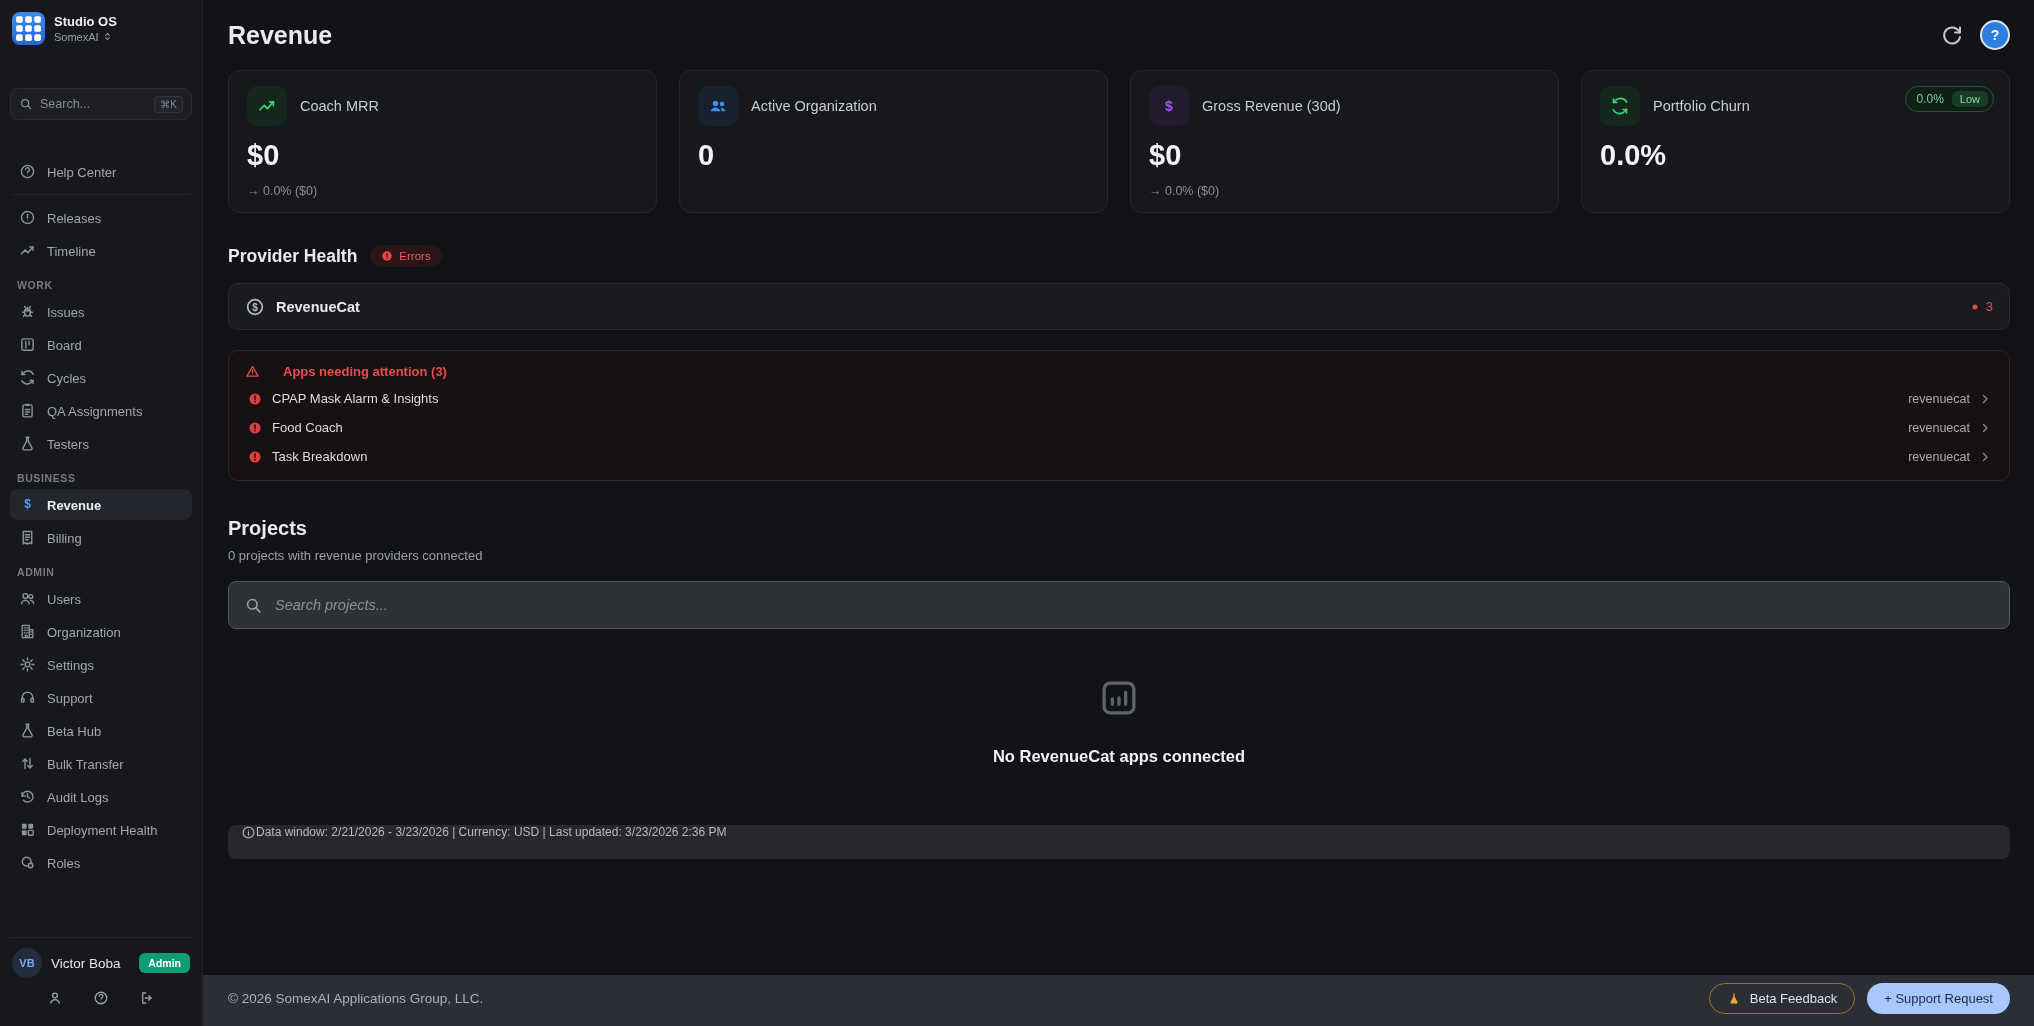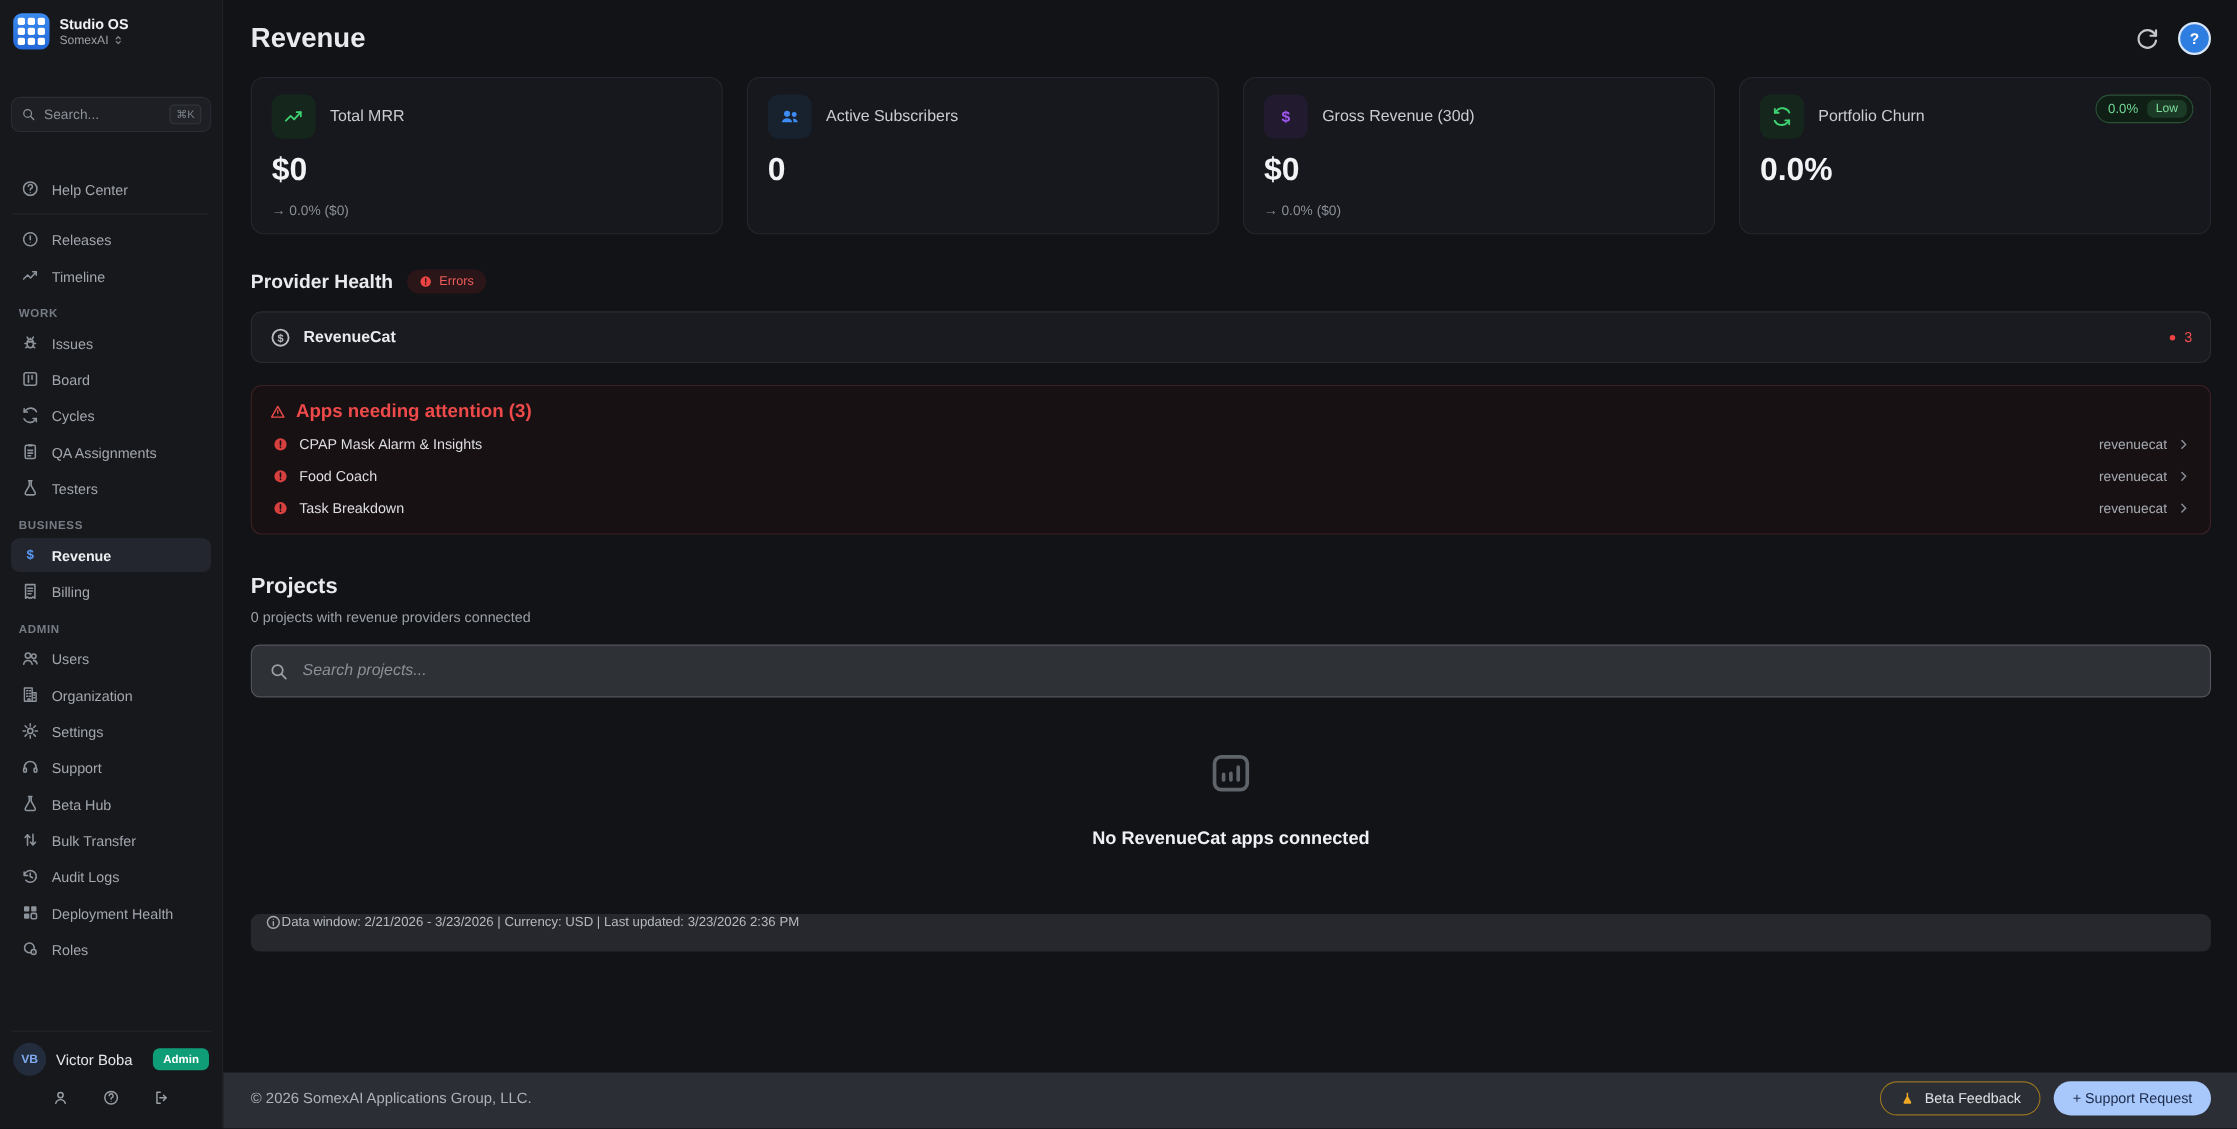--- a/index.html
+++ b/index.html
@@ -78,21 +78,21 @@
 
   .provider-bar { margin-top:16px; background:#1a1b20; border:1px solid #2a2b31; border-radius:10px;
                   height:47px; display:flex; align-items:center; padding:0 16px; gap:11px; cursor:pointer; }
   .provider-bar .p-icon { width:20px; height:20px; color:#b9bdc2; }
   .provider-name { font-size:14.5px; font-weight:700; color:#e8eaed; }
   .provider-count { margin-left:auto; display:flex; align-items:center; gap:6px; color:#ef4f4f; font-size:13px; }
   .provider-count .icon { width:10px; height:10px; color:#ef4444; }
 
   .attention-panel { margin-top:20px; background:#181114; border:1px solid #3a2125; border-radius:10px;
                      padding:13px 16px 14px; }
-  .attention-title { color:#ef4a4a; font-size:17px; font-weight:700; display:flex; gap:9px; align-items:center; }
+  .attention-title { color:#ef4a4a; font-size:13px; font-weight:700; display:flex; gap:23px; align-items:center; }
   .attention-title .icon { width:15px; height:15px; }
   .app-row { display:flex; align-items:center; gap:10px; margin-top:10px; font-size:13px; color:#dcdee1;
              padding:2px 2px 2px 3px; cursor:pointer; }
   .app-row .a-icon { width:14px; height:14px; color:#d84040; flex:0 0 auto; }
   .app-right { margin-left:auto; display:flex; gap:9px; align-items:center; color:#a6abb2; font-size:12.5px; }
   .app-right .icon { width:12px; height:12px; color:#8a8f96; }
 
   .projects-title { font-size:20px; font-weight:700; margin-top:36px; }
   .projects-sub { font-size:13px; color:#9aa0a6; margin-top:8px; }
   .project-search { margin-top:18px; height:48px; background:#2e3136; border:1px solid #53565c; border-radius:8px;
@@ -410,40 +410,40 @@
           <div class="card">
             <div class="card-top">
               <span class="tile green">
                 <span class="icon">
                   <svg viewBox="0 0 24 24" fill="none" stroke="currentColor" stroke-width="2" stroke-linecap="round" stroke-linejoin="round">
                     <path d="M3.5 16.5l5.2-5.2 3.8 3.8 7.2-8"></path>
                     <path d="M15.2 7.1h4.5v4.5"></path>
                   </svg>
                 </span>
               </span>
-              <span class="card-label">Total MRR</span>
+              <span class="card-label">Coach MRR</span>
             </div>
             <div class="card-value">$0</div>
             <div class="card-sub">→ 0.0% ($0)</div>
           </div>
           <div class="card">
             <div class="card-top">
               <span class="tile blue">
                 <span class="icon">
                   <svg viewBox="0 0 24 24" fill="none" stroke="currentColor" stroke-width="2" stroke-linecap="round" stroke-linejoin="round">
                     <g fill="currentColor" stroke="none">
                       <circle cx="9" cy="9" r="3.3"></circle>
                       <path d="M3.2 18.2c.9-3 3-4.5 5.8-4.5s4.9 1.5 5.8 4.5z"></path>
                       <circle cx="16.8" cy="9.6" r="2.7"></circle>
                       <path d="M15.6 14.1c2.8 0 4.5 1.5 5.2 4.1h-4.6z"></path>
                     </g>
                   </svg>
                 </span>
               </span>
-              <span class="card-label">Active Subscribers</span>
+              <span class="card-label">Active Organization</span>
             </div>
             <div class="card-value">0</div>
           </div>
           <div class="card">
             <div class="card-top">
               <span class="tile purple">
                 <span class="icon">
                   <svg viewBox="0 0 24 24" fill="none" stroke="currentColor" stroke-width="2" stroke-linecap="round" stroke-linejoin="round">
                     <text x="12" y="17.5" text-anchor="middle" font-size="17" font-weight="700" fill="currentColor" stroke="none" font-family="Liberation Sans, sans-serif">$</text>
                   </svg>

